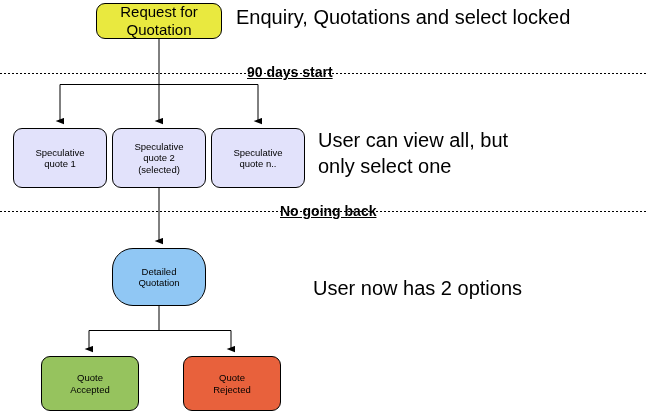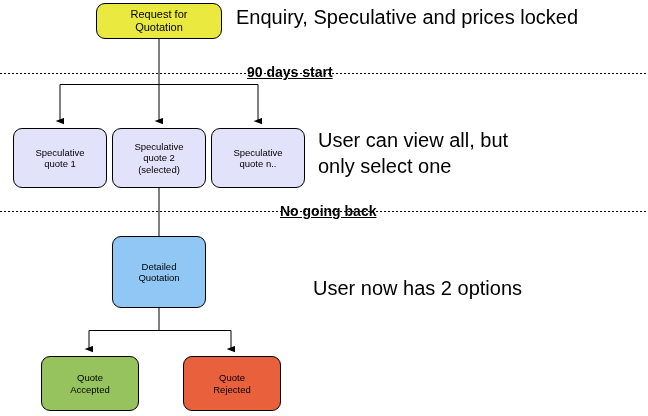--- a/index.html
+++ b/index.html
@@ -37,28 +37,29 @@
     text-align: center;
     line-height: 1.18;
     color: #000000;
     font-size: 9.5px;
     font-family: "Liberation Sans", sans-serif;
     white-space: pre-line;
   }
   .node-rfq {
     left: 96px;  top: 3px;  width: 126px; height: 36px;
     background: #e9e93f;
-    font-size: 11px;
+    font-size: 15px;
   }
   .node-spec1 { left: 13px;  top: 128px; width: 94px; height: 60px; background: #e2e2fb; }
   .node-spec2 { left: 112px; top: 128px; width: 94px; height: 60px; background: #e2e2fb; }
   .node-specn { left: 211px; top: 128px; width: 94px; height: 60px; background: #e2e2fb; }
   .node-detail {
-    left: 112px; top: 236px; width: 94px; height: 72px;
+    left: 112px; top: 248px; width: 94px; height: 58px;
     background: #90c7f4;
+    border-radius: 21px;
   }
   .node-accepted {
     left: 41px;  top: 356px; width: 98px; height: 55px;
     background: #96c35e;
   }
   .node-rejected {
     left: 183px; top: 356px; width: 98px; height: 55px;
     background: #e8613c;
   }
   .annot {
@@ -134,20 +135,20 @@
   <div class="node node-accepted">Quote
 Accepted</div>
 
   <div class="node node-rejected">Quote
 Rejected</div>
 
   <div class="phase-label phase-1">90 days start</div>
 
   <div class="phase-label phase-2">No going back</div>
 
-  <div class="annot annot-1">Enquiry, Speculative and prices locked</div>
+  <div class="annot annot-1">Enquiry, Quotations and select locked</div>
 
   <div class="annot annot-2">User can view all, but
 only select one</div>
 
   <div class="annot annot-3">User now has 2 options</div>
 
 </div>
 
 </body></html>

